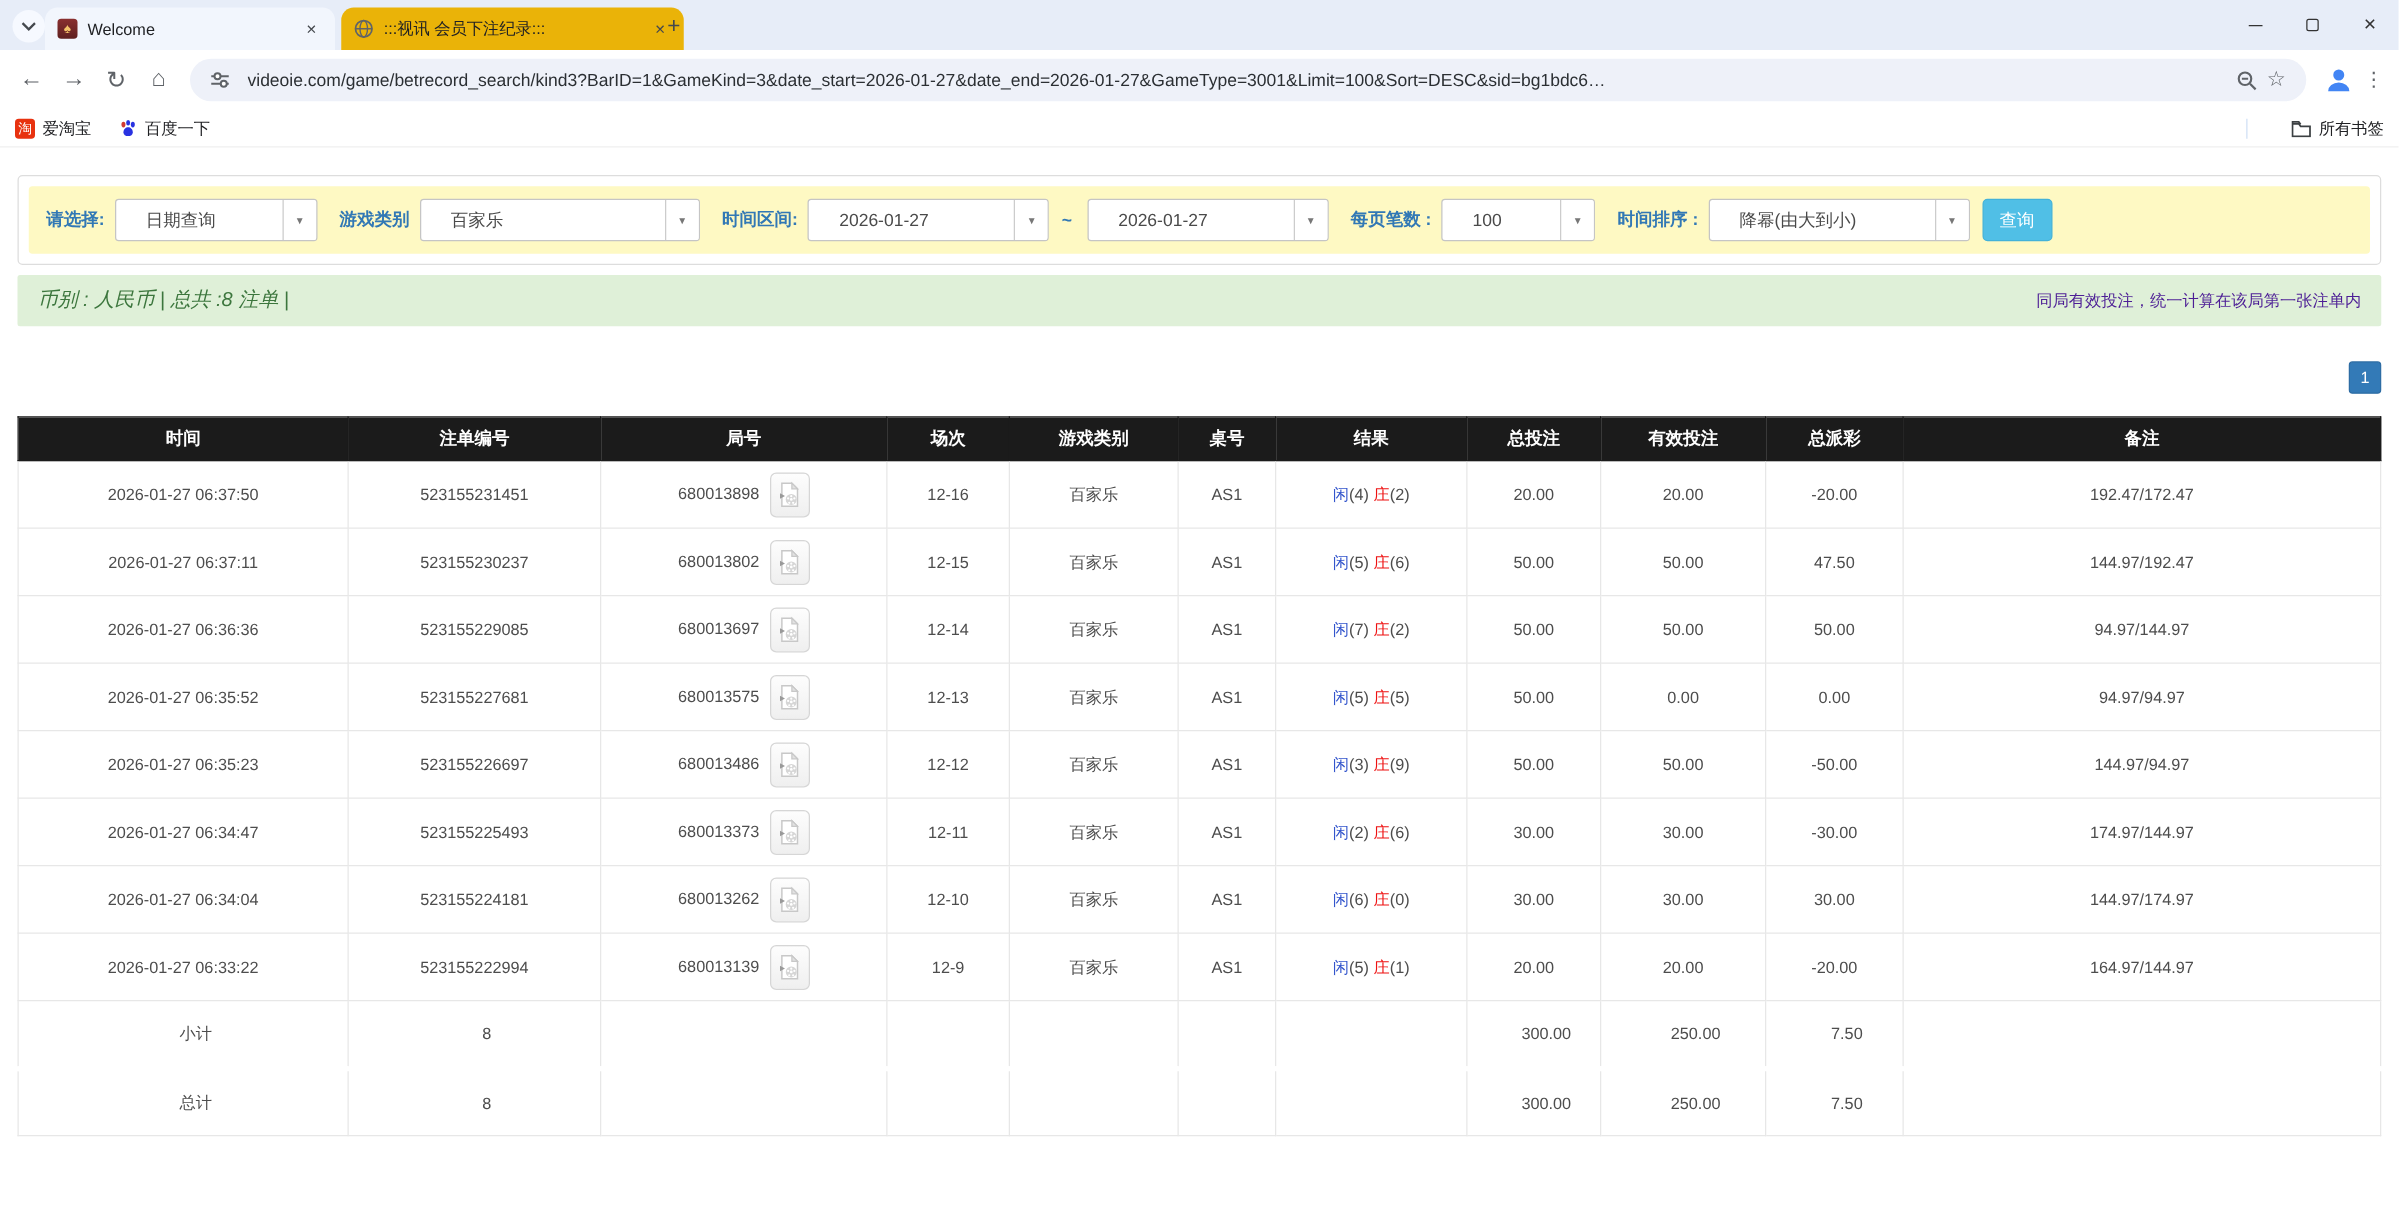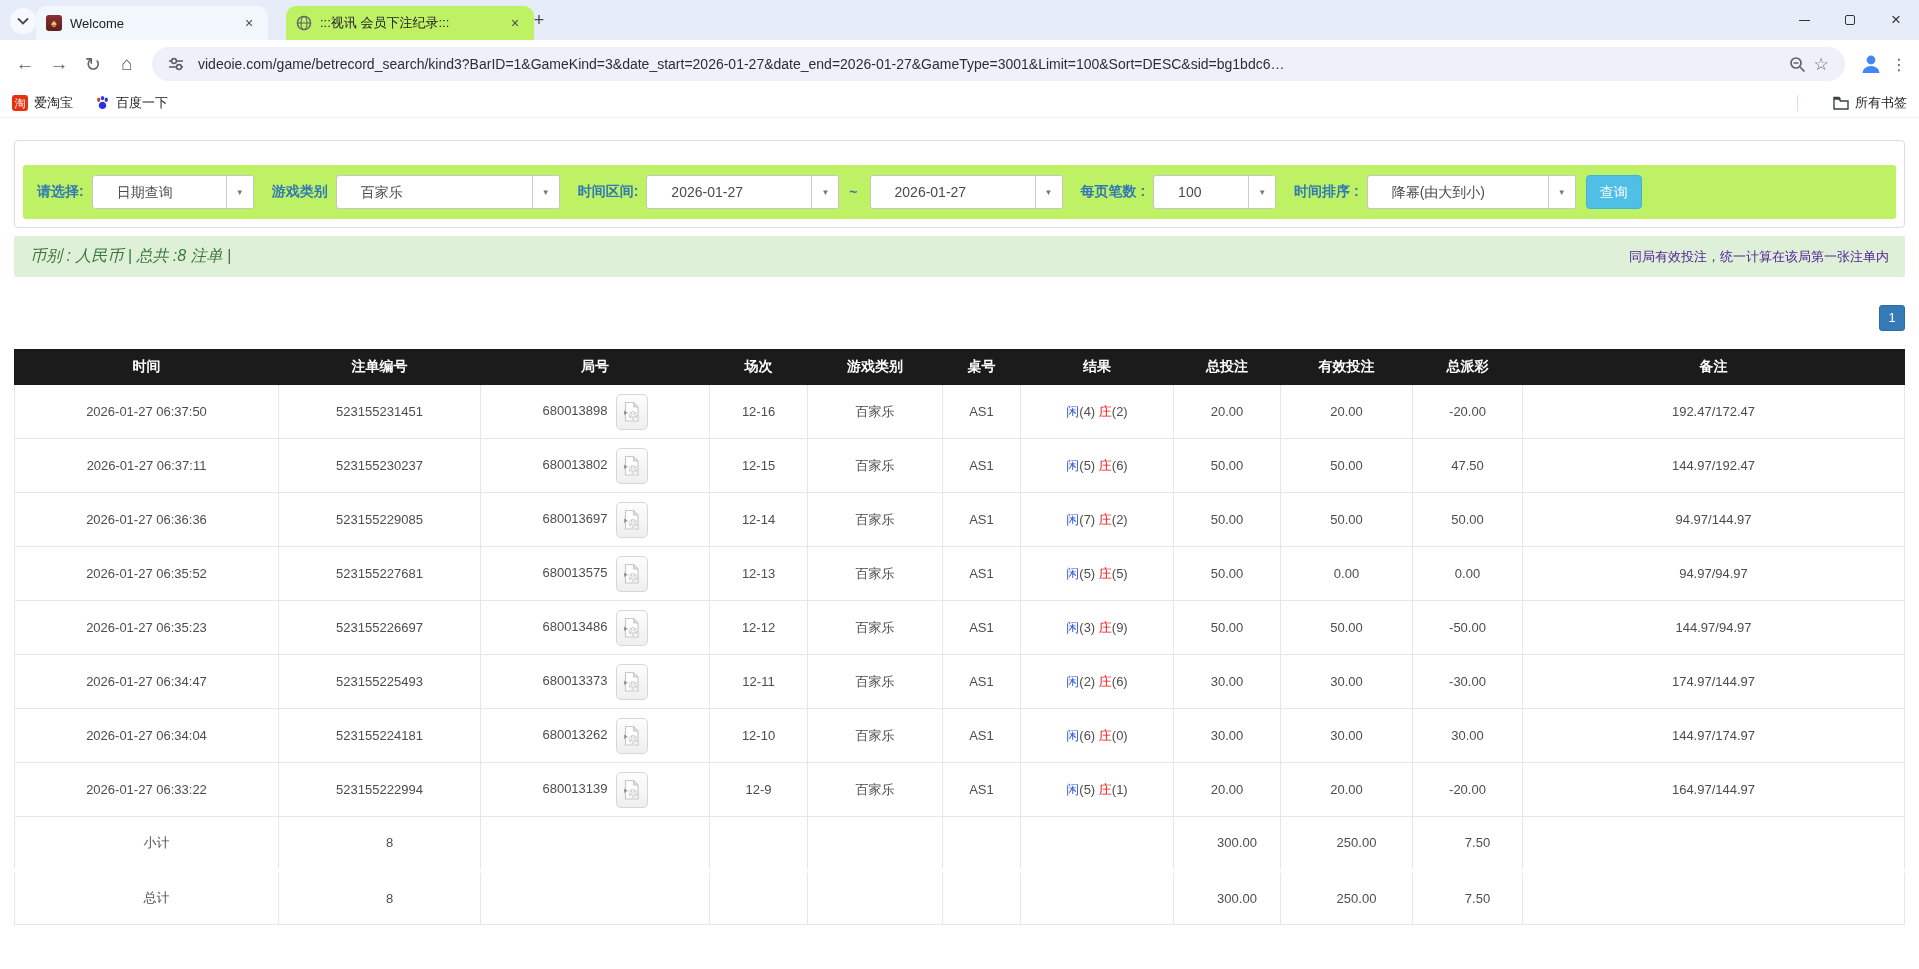--- a/index.html
+++ b/index.html
@@ -9,21 +9,21 @@
   
   .tabstrip { height:40px; background:#e7edf8; position:relative; }
   .tabsearch { position:absolute; left:10px; top:8px; width:26px; height:26px; border-radius:50%;
     background:#f6f9ff; display:flex; align-items:center; justify-content:center; }
   .tab { position:absolute; top:6px; height:34px; border-radius:10px 10px 0 0;
     display:flex; align-items:center; padding:0 10px; font-size:13px; color:#202124; }
   .tab .title { flex:1; overflow:hidden; white-space:nowrap; margin:0 8px; }
   .tab-close { width:18px; height:18px; border-radius:50%; display:flex; align-items:center;
     justify-content:center; font-size:14px; color:#45494e; }
   .tab1 { left:36px; width:232px; background:#f2f6fd; }
-  .tab2 { left:286px; width:248px; background:#bef264; }
+  .tab2 { left:273px; width:274px; background:#eab308; }
   .favicon1 { width:16px; height:16px; border-radius:3px; background:linear-gradient(#8a3030,#5e1f1f);
     color:#f4c36a; font-size:11px; line-height:16px; text-align:center; flex:none; }
   .newtab { position:absolute; left:528px; top:10px; width:22px; height:22px; font-size:18px;
     color:#45494e; text-align:center; line-height:20px; }
   .wincontrols { position:absolute; right:0; top:0; height:40px; display:flex; }
   .winbtn { width:46px; height:40px; display:flex; align-items:center; justify-content:center; color:#333; }
   .win-min  span { display:block; width:11px; border-top:1.4px solid #333; }
   .win-max  span { display:block; width:10px; height:10px; border:1.4px solid #333; border-radius:2px; }
   .win-close{ font-size:17px; }
 
@@ -45,22 +45,22 @@
   .bm-ic-tao { width:16px; height:16px; border-radius:3px; background:#e8320f; color:#fff; font-size:11px;
     line-height:16px; text-align:center; }
   .bm-right { margin-left:auto; display:flex; align-items:center; gap:25px; font-size:13px; color:#202124; }
   .bm-sep { width:1px; height:16px; background:#cfe0f5; margin-right:10px; }
 
   
   .content { background:#fff; }
   h1.page-title { font-size:22px; font-weight:400; color:#363636; margin:40px 0 0 16px; line-height:26px; }
 
   .filter-panel { margin:22px 14px 0 14px; border:1px solid #ddd; border-radius:4px; background:#fff; padding:8px; }
-  .filter-bar { background:#bef264; border-radius:3px; height:54px; display:flex; align-items:center;
-    padding:0 14px;margin-top:16px; }
+  .filter-bar { background:#fef9c3; border-radius:3px; height:54px; display:flex; align-items:center;
+    padding:0 14px; }
   .f-label { color:#3178b5; font-weight:bold; font-size:14px; white-space:nowrap; }
   .combo { background:#fff; border:1px solid #c5c5c5; border-radius:3px; height:34px; display:flex;
     align-items:stretch; margin-left:8px; overflow:hidden; }
   .combo .val { flex:1; font-size:14px; color:#4a4a4a; line-height:32px; padding:0 24px; white-space:nowrap; }
   .combo .arr { width:27px; border-left:1px solid #ccc; display:flex; align-items:center;
     justify-content:center; font-size:8px; color:#777; background:#fff; }
   .tilde { color:#3178b5; font-weight:bold; margin:0 4px 0 10px; font-size:14px; }
   .gap { margin-left:18px; }
   .search-btn { margin-left:10px; height:34px; padding:0 13px; background:#50bfe6; border:1px solid #43b2d9;
     border-radius:4px; color:#fff; font-size:14px; line-height:32px; }

